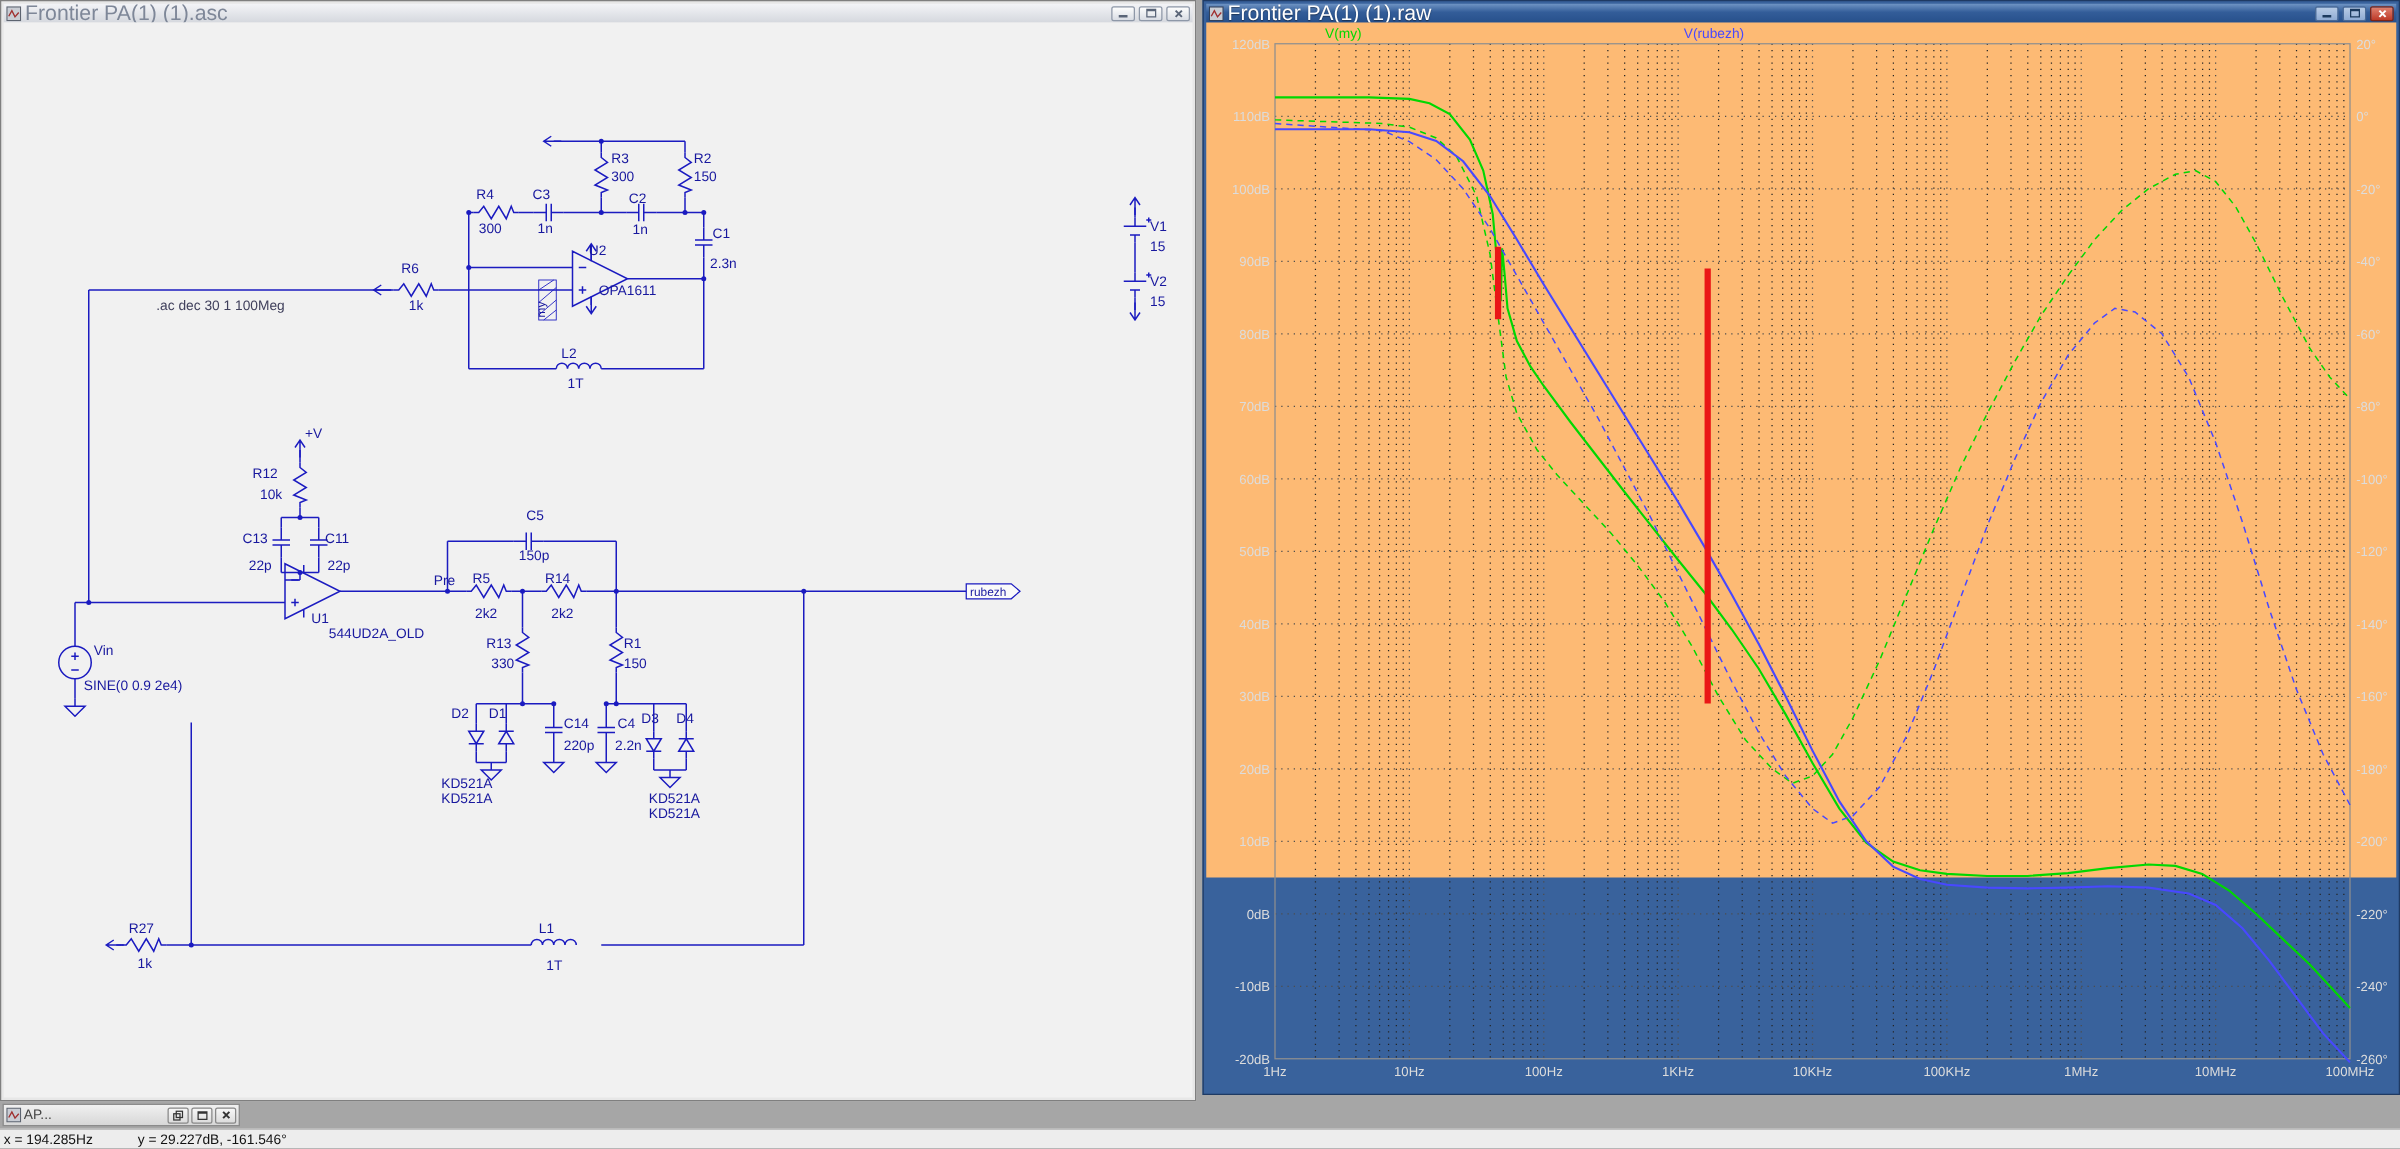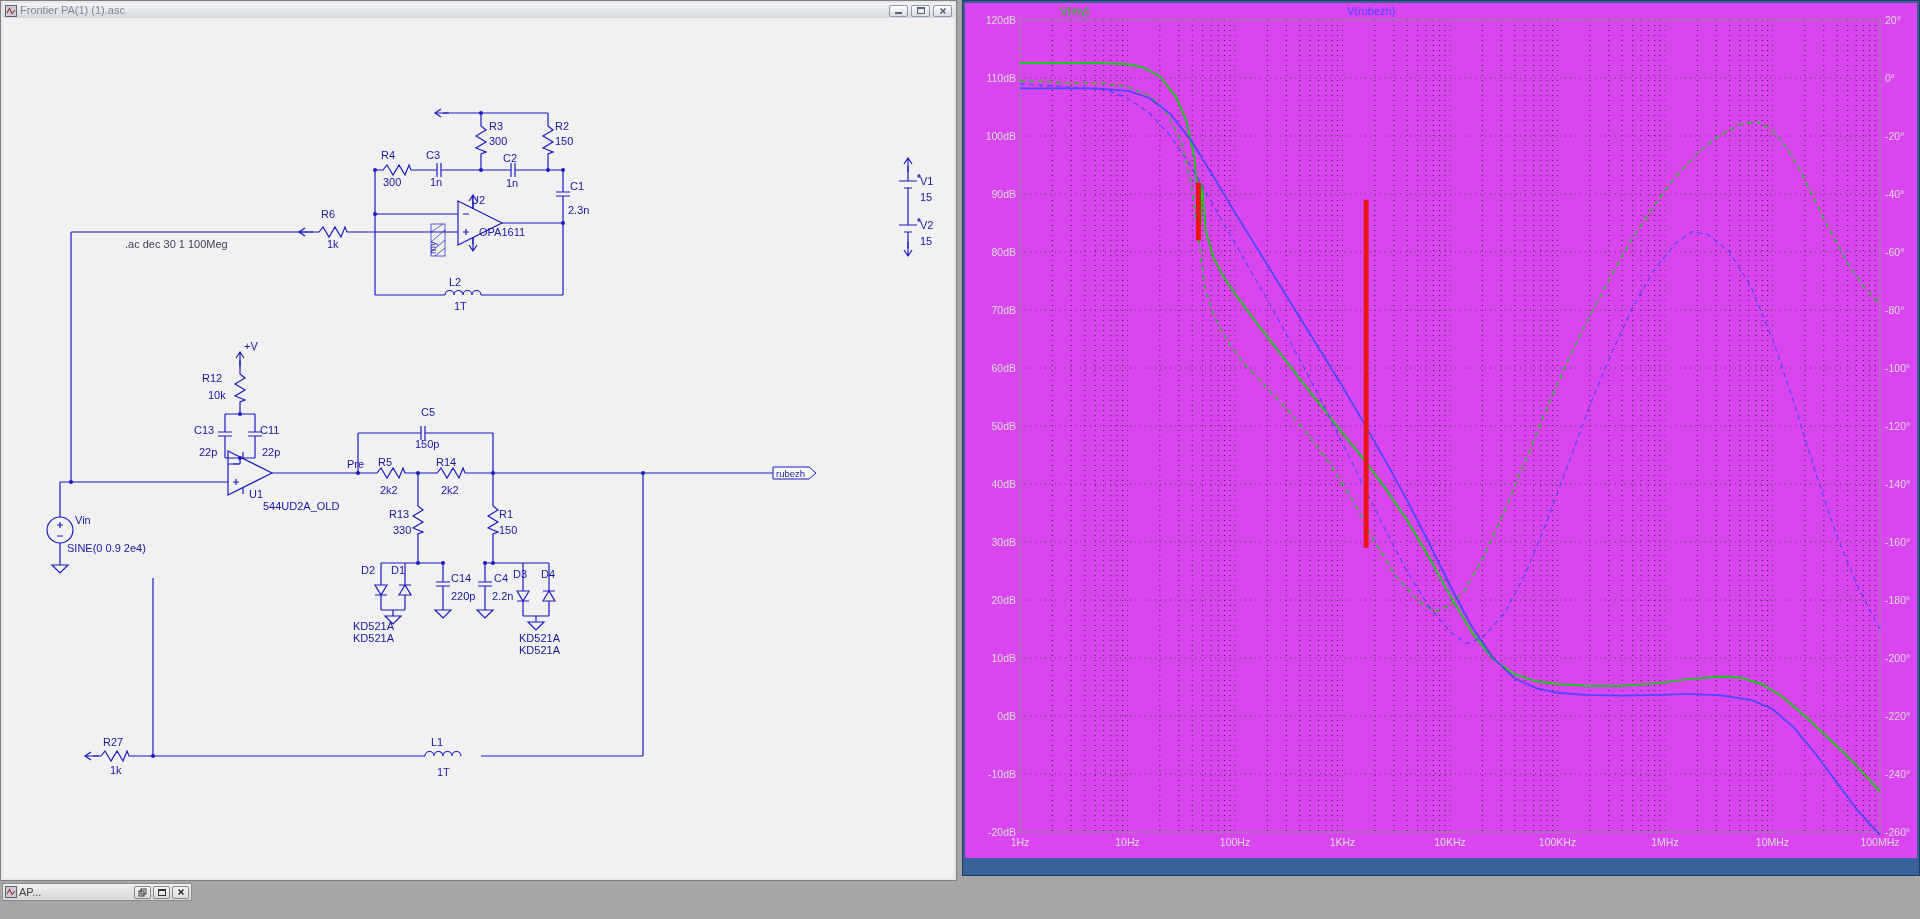--- a/index.html
+++ b/index.html
@@ -1,21 +1,21 @@
 <!DOCTYPE html>
 <html><head>
 <meta charset="utf-8">
 <style>
   html,body{margin:0;padding:0;background:#6e6e6e;}
   .screen{position:relative;width:1920px;height:919px;background:#a6a6a6;overflow:hidden;
           font-family:"Liberation Sans",sans-serif;}
   
   .win{position:absolute;box-sizing:border-box;}
   .titlebar{height:15px;display:flex;align-items:center;gap:3px;padding:0 2px;}
-  .titlebar .title{flex:1;font-size:11px;line-height:15px;white-space:nowrap;overflow:hidden;}
+  .titlebar .title{flex:1;font-size:17px;line-height:15px;white-space:nowrap;overflow:hidden;}
   .winbtn{width:19px;height:12px;border:1px solid #8e98a8;border-radius:2px;box-sizing:border-box;
           display:flex;align-items:center;justify-content:center;flex:0 0 auto;}
   .g-min{width:7px;height:2px;background:currentColor;margin-top:5px;}
   .g-max{width:8px;height:7px;border:1px solid currentColor;border-top-width:2px;box-sizing:border-box;}
   .g-x{width:8px;height:8px;}
   .g-x path{stroke:currentColor;stroke-width:1.6;fill:none;}
   .g-restore{width:9px;height:9px;}
   .g-restore rect{stroke:currentColor;stroke-width:1;fill:none;}
   .appicon{width:12px;height:12px;flex:0 0 auto;}
   
@@ -31,21 +31,21 @@
   #schem text.dir{fill:#40405c;}
   #schem text.port-text{font-size:9.5px;}
   #schem .portbox{fill:#fafafa;stroke:#1b1bc0;stroke-width:1;}
   #schem .hatch{stroke:#1b1bc0;stroke-width:0.7;fill:none;}
   
   #win-right{left:962px;top:0;width:958px;height:876px;background:#39629c;border:1px solid #1f3a63;padding:2px;}
   #win-right .titlebar{background:linear-gradient(#6f94c4,#335d99 45%,#27508b);}
   #win-right .title{color:#fff;text-shadow:0 1px 1px rgba(0,0,0,.45);}
   #win-right .winbtn{background:linear-gradient(#b9cce6,#8fabd3);border-color:#4a6a96;color:#1c3least;color:#1c3a5e;}
   #win-right .winbtn.close{background:linear-gradient(#e0816f,#bd3a28);border-color:#7e2416;color:#fff;}
-  #win-right .client{width:952px;height:855px;background:#d946ef;position:relative;}
+  #win-right .client{width:952px;height:684px;background:#fdba74;position:relative;}
   #plot .grid-minor{stroke:#242424;stroke-width:1;stroke-dasharray:1 4;}
   #plot .grid-major{stroke:#4d4d4d;stroke-width:1;stroke-dasharray:1 4;}
   #plot .grid-frame{fill:none;stroke:#8f8f8f;stroke-width:1;}
   #plot text.ax{fill:#dcdcdc;font-size:10.5px;}
   #plot text.left{text-anchor:end;}
   #plot text.mid{text-anchor:middle;}
   #plot text.right{text-anchor:start;}
   #plot text.legend{font-size:11px;text-anchor:start;}
   
   #win-min{left:2px;top:883px;width:190px;height:18px;border:1px solid #8b8b8b;
@@ -271,20 +271,38 @@
         <g>
           <rect class="hatch" x="428" y="206" width="14" height="32"></rect>
           <path class="hatch" d="M428 214 L440 206 M428 224 L442 212 M428 234 L442 222 M432 238 L442 230"></path>
           <text class="port-text" x="433" y="236" transform="rotate(-90 433 236)">my</text>
         </g>
       </svg>
     </div>
   </div>
 
   <div class="win" id="win-right">
+    <div class="titlebar">
+      <svg class="appicon" viewBox="0 0 12 12">
+        <rect x="0.5" y="0.5" width="11" height="11" fill="#c9cdd4" stroke="#30415c"></rect>
+        <path d="M2 8 L4.5 3.5 L7 8.5 L10 5" stroke="#a03030" fill="none" stroke-width="1.1"></path>
+      </svg>
+      <div class="title">Frontier PA(1) (1).raw</div>
+      <div class="winbtn">
+          <span class="g-min"></span>
+        </div>
+      <div class="winbtn">
+          <span class="g-max"></span>
+        </div>
+      <div class="winbtn close">
+        <svg class="g-x" viewBox="0 0 8 8">
+            <path d="M1.5 1.5 L6.5 6.5 M6.5 1.5 L1.5 6.5"></path>
+          </svg>
+      </div>
+    </div>
     <div class="client">
       <svg id="plot" width="952" height="855" viewBox="0 0 952 855">
         <g>
             <line x1="87.36072453387797" y1="17" x2="87.36072453387797" y2="829" class="grid-minor"></line>
             <line x1="106.29053488236372" y1="17" x2="106.29053488236372" y2="829" class="grid-minor"></line>
             <line x1="119.72144906775596" y1="17" x2="119.72144906775596" y2="829" class="grid-minor"></line>
             <line x1="130.13927546612203" y1="17" x2="130.13927546612203" y2="829" class="grid-minor"></line>
             <line x1="138.6512594162417" y1="17" x2="138.6512594162417" y2="829" class="grid-minor"></line>
             <line x1="145.8480393015326" y1="17" x2="145.8480393015326" y2="829" class="grid-minor"></line>
             <line x1="152.08217360163394" y1="17" x2="152.08217360163394" y2="829" class="grid-minor"></line>
@@ -439,14 +457,18 @@
     <div class="winbtn">
         <span class="g-max"></span>
       </div>
     <div class="winbtn">
       <svg class="g-x" viewBox="0 0 8 8">
           <path d="M1.5 1.5 L6.5 6.5 M6.5 1.5 L1.5 6.5"></path>
         </svg>
     </div>
   </div>
 
+  <div id="statusbar">
+    <span>x = 194.285Hz</span>
+    <span>y = 29.227dB, -161.546°</span>
+  </div>
 
 </div>
 
 </body></html>

